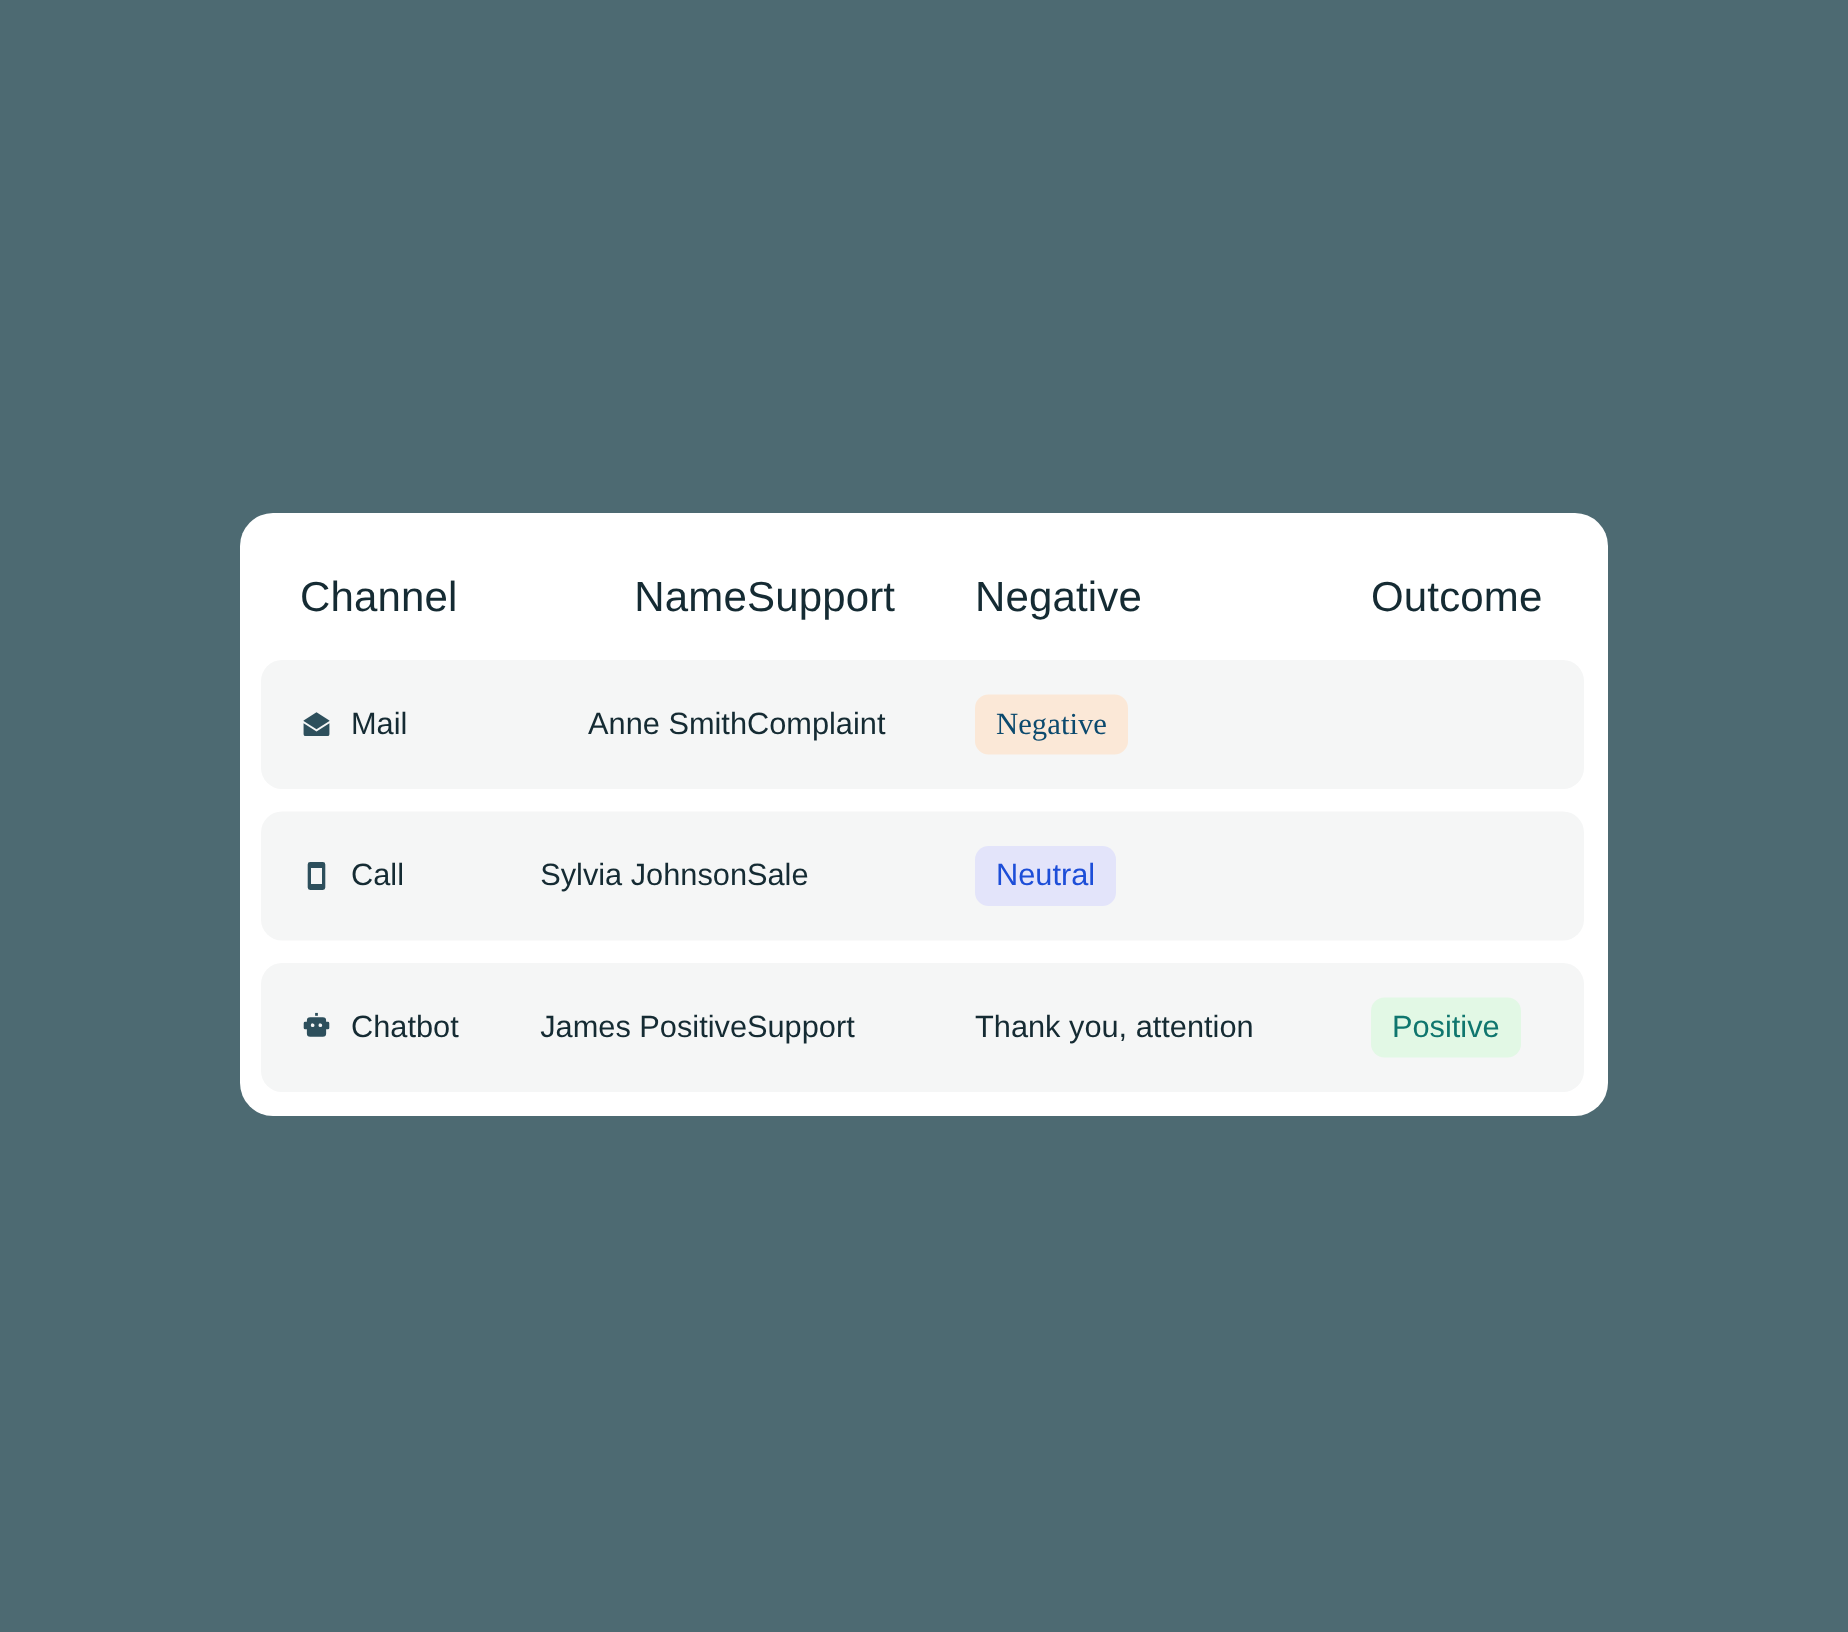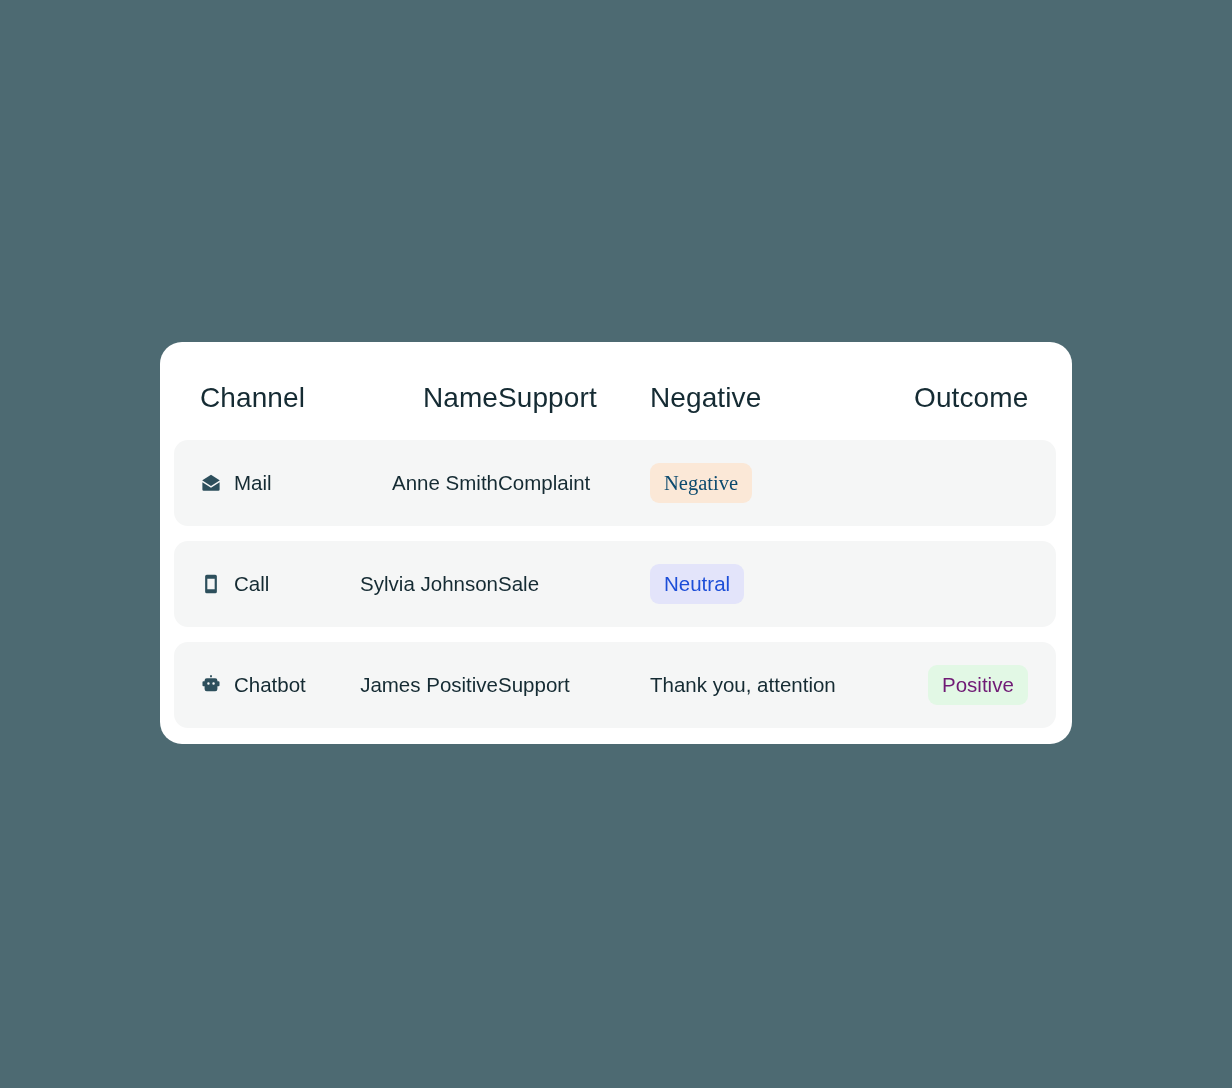--- a/index.html
+++ b/index.html
@@ -162,18 +162,18 @@
             <path d="M11 1.4h2v2.1h-2z"></path>
             <path d="M7.4 4.6h9.2a2.4 2.4 0 0 1 2.4 2.4v.9h1.3a1 1 0 0 1 1 1v3.4a1 1 0 0 1-1 1H19v3.1a2.4 2.4 0 0 1-2.4 2.4H7.4A2.4 2.4 0 0 1 5 16.4v-3.1H3.7a1 1 0 0 1-1-1V8.9a1 1 0 0 1 1-1H5V7a2.4 2.4 0 0 1 2.4-2.4zM9.2 9a1.35 1.35 0 1 0 0 2.7A1.35 1.35 0 0 0 9.2 9zm5.6 0a1.35 1.35 0 1 0 0 2.7 1.35 1.35 0 0 0 0-2.7zM8.2 14.1h7.6v2.1H8.2z" fill="currentColor"></path>
           </svg>
         </span>
         <span class="cell-text">Chatbot</span>
       </div>
       <div class="cell-text c-name">James Positive</div>
       <div class="cell-text c-reason">Support</div>
       <div class="cell-text c-keywords">Thank you, attention</div>
       <div class="c-outcome">
-        <span class="badge badge-positive" style="background: rgb(226, 248, 229); color: #701a75; margin-left: 14px;">Positive</span>
+        <span class="badge badge-positive" style="background: rgb(226, 248, 229); color: #0f766e;">Positive</span>
       </div>
     </div>
 
   </div>
 </div>
 
 </body></html>

